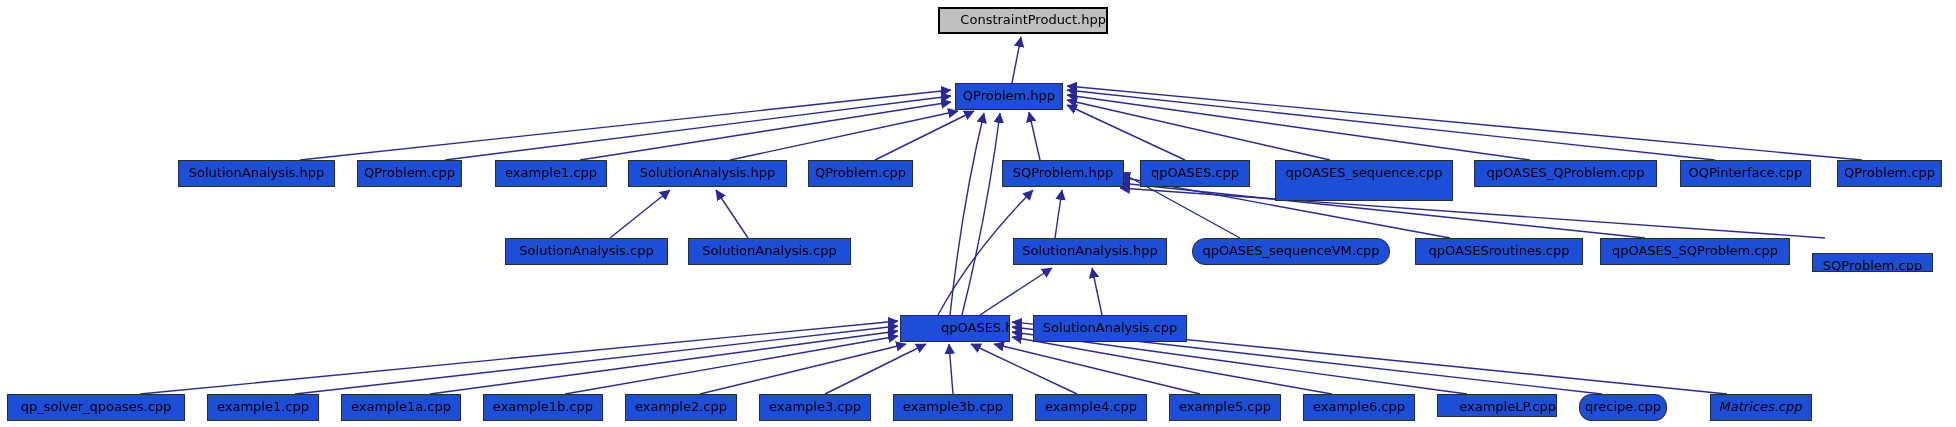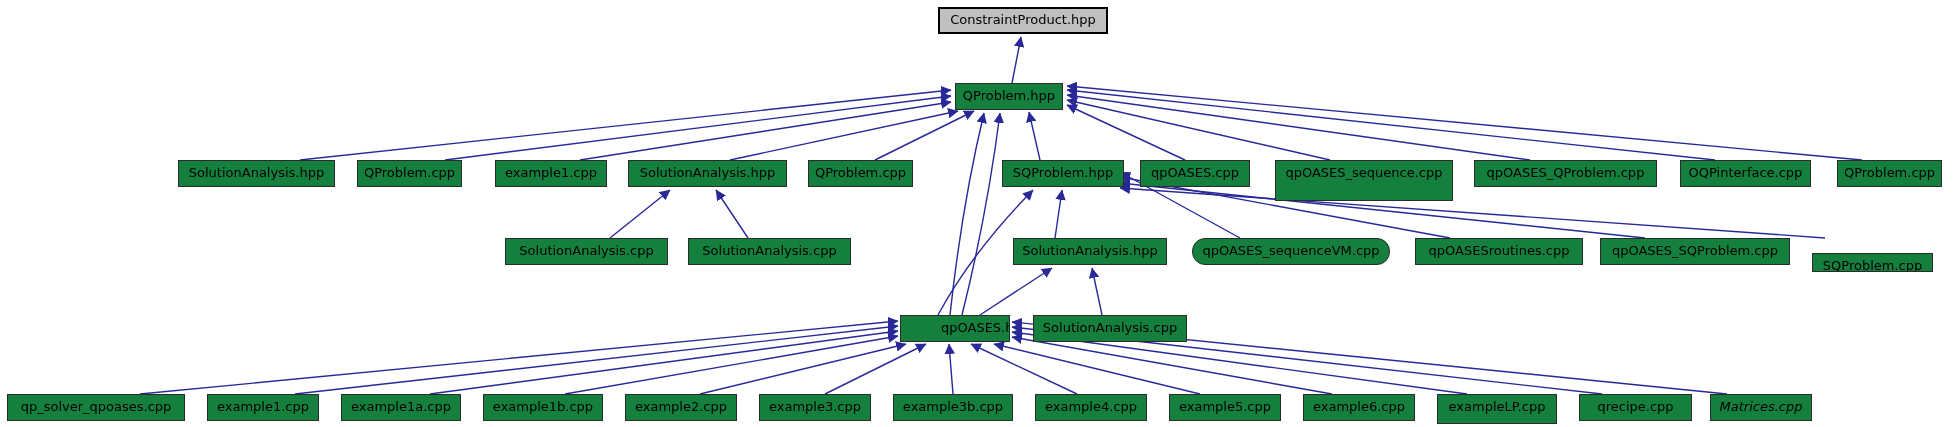--- a/index.html
+++ b/index.html
@@ -12,35 +12,36 @@
     width:1956px;height:427px;
     background:#ffffff;
     overflow:hidden;
   }
   .edges{
     position:absolute;left:0;top:0;width:1956px;height:427px;
   }
   .node{
     position:absolute;
     box-sizing:border-box;
-    background:#15803d;
+    background:#1d4ed8;
     border:1px solid #2b2b2b;
     color:#000000;
     font-size:13px;
     line-height:24px;
     text-align:center;
     white-space:nowrap;
     overflow:hidden;
     cursor:pointer;
   }
   .node.root{
     background:#bfbfbf;
     border:2px solid #000000;
     line-height:22px;
     cursor:default;
+    text-align:right;
   }
 </style>
 </head>
 <body>
 
 <div class="canvas">
   <svg class="edges" width="1956" height="427" viewBox="0 0 1956 427" xmlns="http://www.w3.org/2000/svg">
     <defs>
       <marker id="arrow" viewBox="0 0 10 10" refX="9.5" refY="5" markerWidth="7.5" markerHeight="7.5" orient="auto">
         <path d="M0,0 L10,5 L0,10 Z" fill="#282899"></path>
@@ -112,17 +113,17 @@
       <div class="node" style="left: 7px; top: 394px; width: 178px; height: 27px;">qp_solver_qpoases.cpp</div>
       <div class="node" style="left: 207px; top: 394px; width: 112px; height: 27px;">example1.cpp</div>
       <div class="node" style="left: 341px; top: 394px; width: 120px; height: 27px;">example1a.cpp</div>
       <div class="node" style="left: 483px; top: 394px; width: 120px; height: 27px;">example1b.cpp</div>
       <div class="node" style="left: 625px; top: 394px; width: 112px; height: 27px;">example2.cpp</div>
       <div class="node" style="left: 759px; top: 394px; width: 112px; height: 27px;">example3.cpp</div>
       <div class="node" style="left: 893px; top: 394px; width: 120px; height: 27px;">example3b.cpp</div>
       <div class="node" style="left: 1035px; top: 394px; width: 112px; height: 27px;">example4.cpp</div>
       <div class="node" style="left: 1169px; top: 394px; width: 112px; height: 27px;">example5.cpp</div>
       <div class="node" style="left: 1303px; top: 394px; width: 112px; height: 27px;">example6.cpp</div>
-      <div class="node" style="left: 1437px; top: 394px; width: 120px; height: 30px;">exampleLP.cpp</div>
-      <div class="node" style="left: 1579px; top: 394px; width: 113px; height: 27px;">qrecipe.cpp</div>
+      <div class="node" style="left: 1437px; top: 394px; width: 120px; height: 23px; text-align: right;">exampleLP.cpp</div>
+      <div class="node" style="left: 1579px; top: 394px; width: 88px; height: 27px; border-radius: 12px;">qrecipe.cpp</div>
       <div class="node" style="left: 1710px; top: 394px; width: 102px; height: 27px; font-style: italic;">Matrices.cpp</div>
     </div>
 </div>
 
 </body></html>

